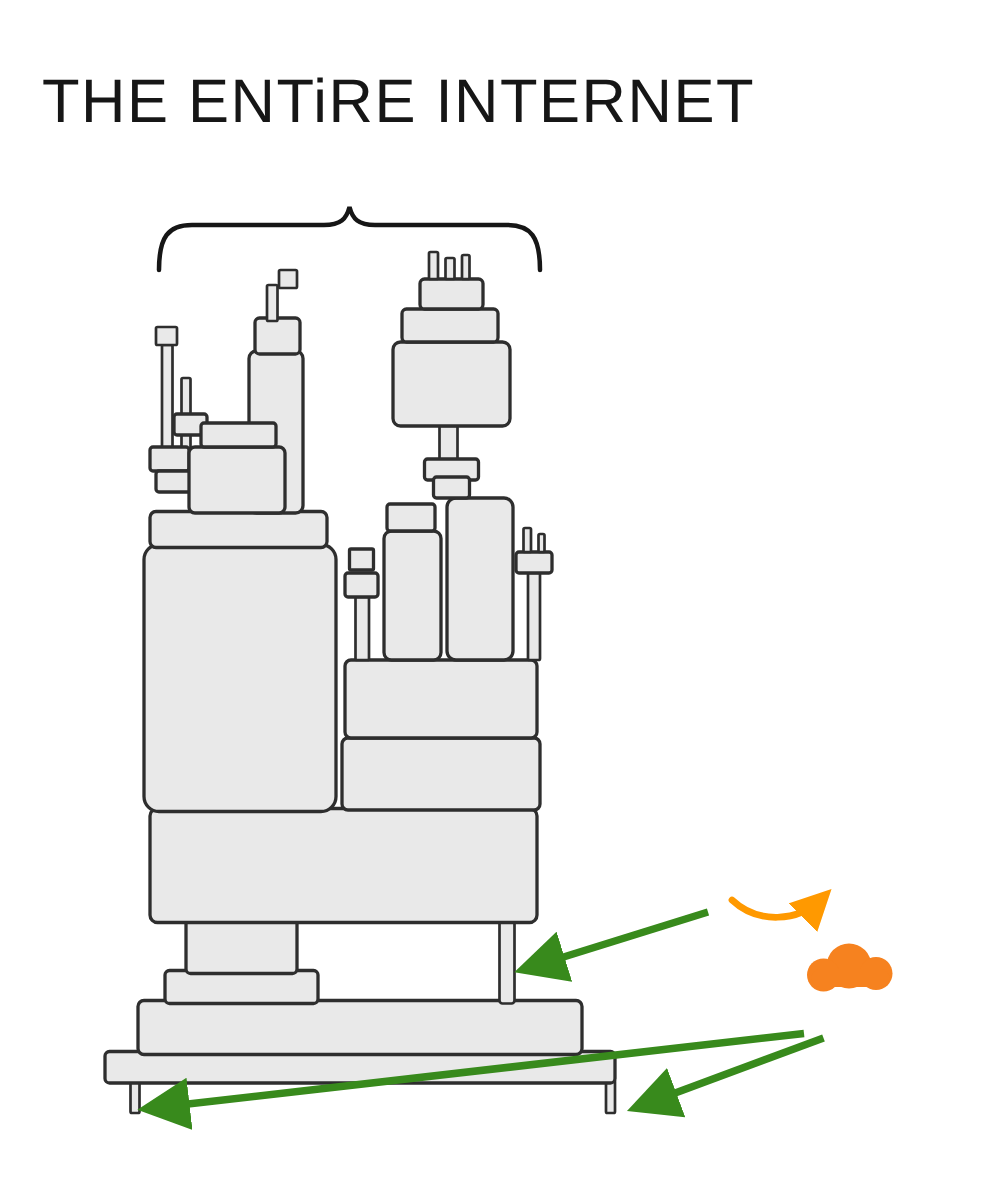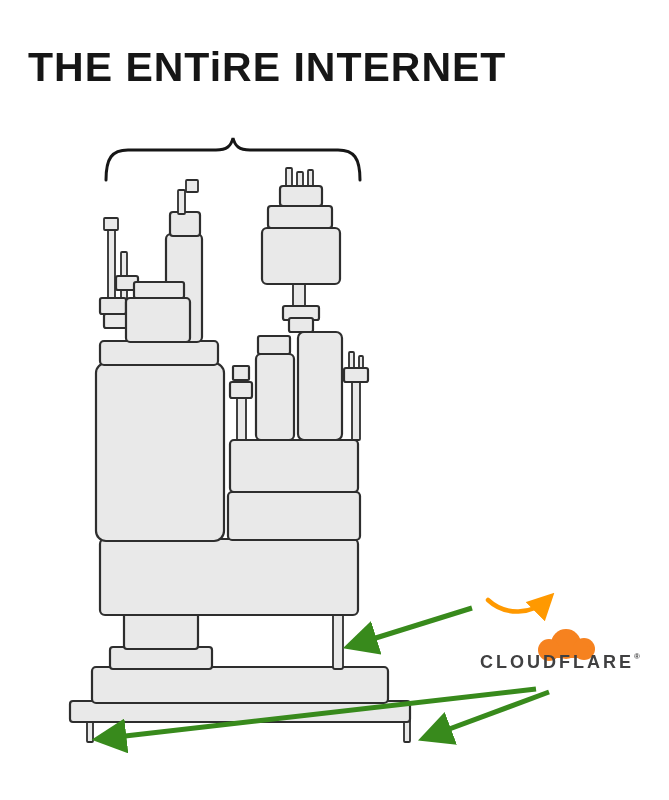--- a/index.html
+++ b/index.html
@@ -5,21 +5,21 @@
   html,body{margin:0;padding:0;background:#fff;}
   .canvas{
     position:relative;
     width:669px;height:800px;
     background:var(--background,#fff);
     overflow:hidden;
     font-family:"Liberation Sans", sans-serif;
   }
   .title{
     position:absolute;left:28px;top:44px;
-    font-size:41px;font-weight:700;letter-spacing:1px;
+    font-size:41px;font-weight:400;letter-spacing:1px;
     color:var(--ink,#111);
     white-space:nowrap;
   }
   .art{position:absolute;left:0;top:0;}
   .block{
     fill:var(--block-fill,#e9e9e9);
     stroke:var(--block-stroke,#2e2e2e);
     stroke-width:2.2;
     stroke-linejoin:round;
   }
@@ -147,15 +147,14 @@
       <circle cx="584" cy="649" r="11"></circle>
       <rect x="541" y="646" width="52" height="12" rx="6"></rect>
     </g>
 
     <line class="arrow" x1="472" y1="608" x2="350" y2="646" marker-end="url(#ah-green)"></line>
     <line class="arrow" x1="536" y1="689" x2="99" y2="739" marker-end="url(#ah-green)"></line>
     <line class="arrow" x1="549" y1="692" x2="425" y2="738" marker-end="url(#ah-green)"></line>
   </svg>
 
 
-  <div class="cf-label"><span>CLOUDFLARE</span><span class="cf-reg">®</span></div>
 
 </div>
 
 </body></html>

